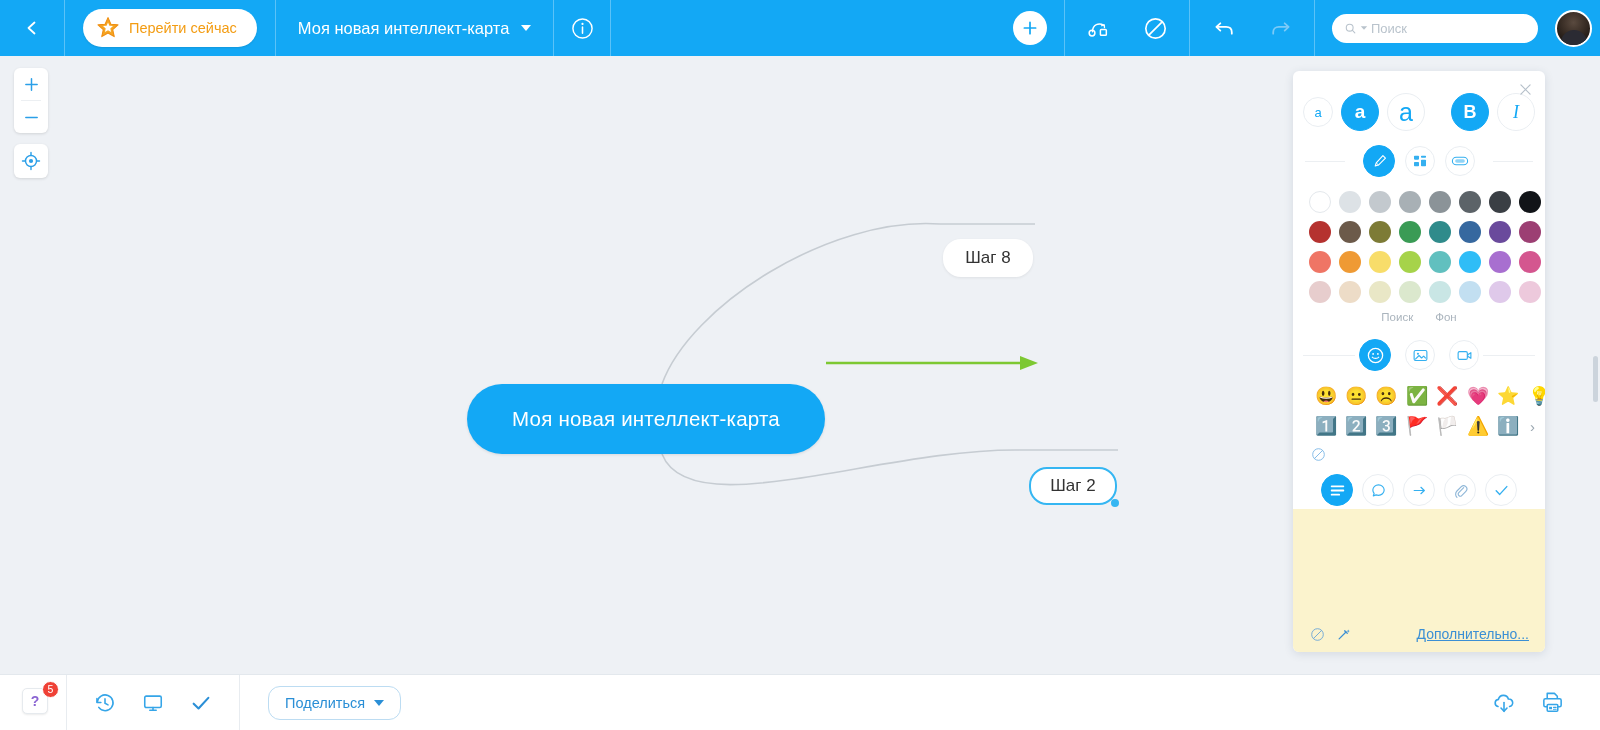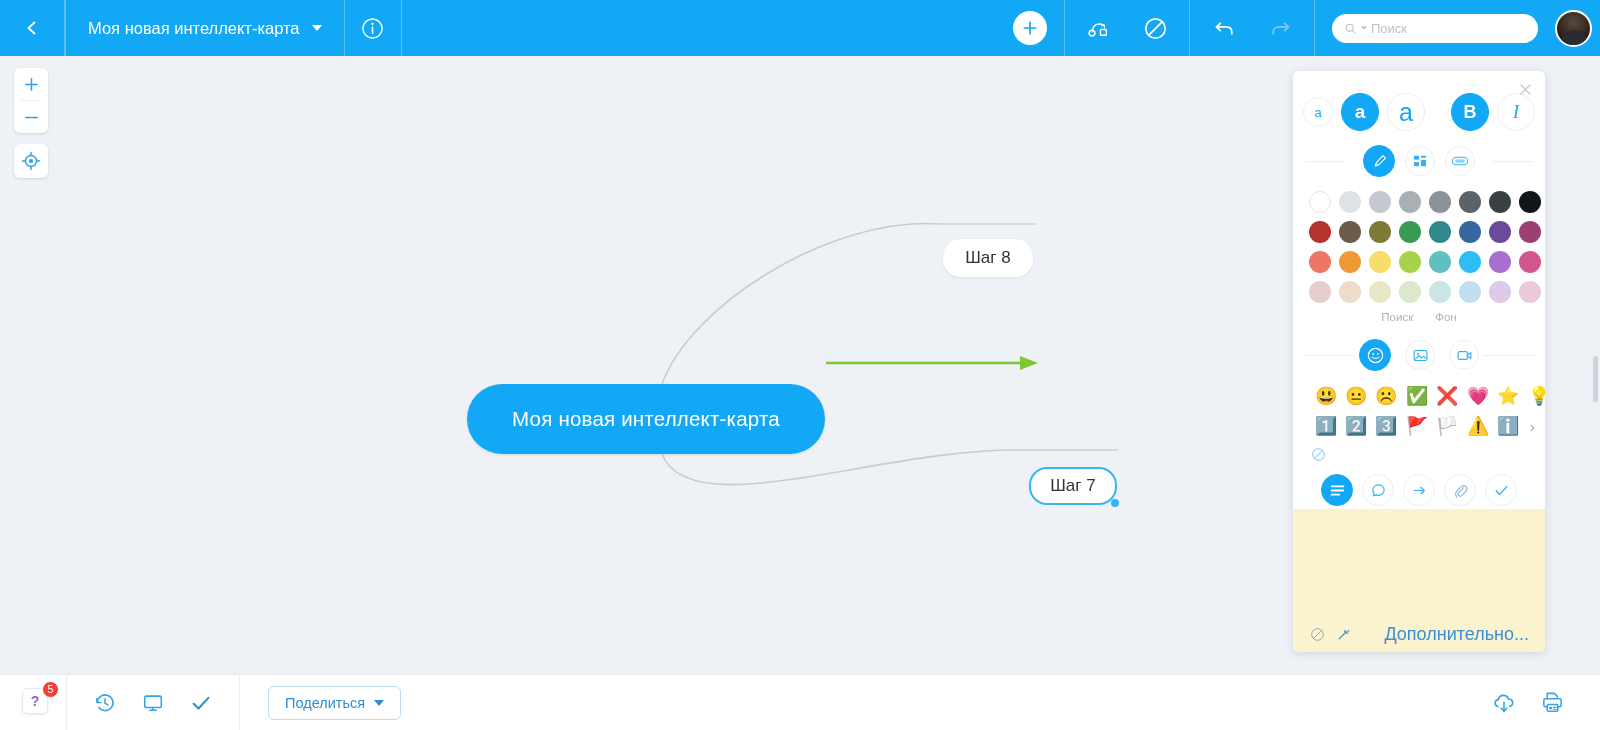--- a/index.html
+++ b/index.html
@@ -164,21 +164,21 @@
 
   .note-body {
     position: absolute; left: 0; right: 0; top: 438px; bottom: 0; background: #fbf3cd;
   }
   .note-foot {
     position: absolute; left: 0; right: 0; bottom: 0; height: 36px;
     display: flex; align-items: center; padding: 0 16px 0 17px;
   }
   .note-foot .fl { display: flex; align-items: center; gap: 11px; }
   .note-more {
-    margin-left: auto; color: #3b8fd4; font-size: 18px; cursor: pointer;
+    margin-left: auto; color: #3b8fd4; font-size: 14px; text-decoration: underline; cursor: pointer;
   }
 
   
   .page-scroll {
     position: absolute; right: 2px; top: 300px; width: 5px; height: 46px;
     background: #ccd4dc; border-radius: 3px;
   }
 
   
   .bottombar {
@@ -193,21 +193,21 @@
     border: 1px solid #e6eaee; display: flex; align-items: center; justify-content: center;
     box-shadow: 0 1px 2px rgba(0,0,0,.08);
   }
   .bb-help .q { color: #8a63d2; font-size: 14px; font-weight: 700; line-height: 1; }
   .bb-badge {
     position: absolute; right: -7px; top: -7px; min-width: 17px; height: 17px; border-radius: 9px;
     background: #ef4136; color: #fff; font-size: 10.5px; display:flex; align-items:center; justify-content:center;
     padding: 0 4px; border: 1.5px solid #fff;
   }
   .share-btn {
-    height: 34px; border: 1px solid #bcdcf2; border-radius: 6px; background: #fff;
+    height: 34px; border: 1px solid #bcdcf2; border-radius: 12px; background: #fff;
     display: flex; align-items: center; gap: 9px; padding: 0 16px; margin-left: 28px; cursor: pointer;
   }
   .share-btn span { color: #2b8fd6; font-size: 14.5px; }
   .caret-bl { width: 0; height: 0; border-left: 5px solid transparent; border-right: 5px solid transparent;
     border-top: 6px solid #2b8fd6; }
   .bb-spacer { flex: 1 1 auto; }
 </style>
 </head>
 <body>
 
@@ -216,20 +216,29 @@
   <div class="topbar">
 
     <div class="tb-back">
       <svg width="16" height="16" viewBox="0 0 16 16" fill="none">
         <path d="M10.5 2.5 L4.5 8 L10.5 13.5" stroke="#fff" stroke-width="1.8" stroke-linecap="round" stroke-linejoin="round"></path>
       </svg>
     </div>
 
     <div class="tb-sep"></div>
 
+    <div class="tb-upgrade-wrap">
+      <div class="tb-upgrade">
+        <svg class="star" viewBox="0 0 24 24">
+          <path d="M12 1.6 L14.9 8.2 L22 8.9 L16.7 13.6 L18.2 20.6 L12 17 L5.8 20.6 L7.3 13.6 L2 8.9 L9.1 8.2 Z" fill="#f6a623" stroke="#ef8f12" stroke-width="1.1" stroke-linejoin="round"></path>
+          <path d="M12 6.4 L13.4 9.8 L17 10.1 L14.3 12.5 L15.1 16.1 L12 14.3 L8.9 16.1 L9.7 12.5 L7 10.1 L10.6 9.8 Z" fill="#fff"></path>
+        </svg>
+        <span>Перейти сейчас</span>
+      </div>
+    </div>
 
     <div class="tb-sep"></div>
 
     <div class="tb-title-wrap">
       <div class="tb-title">Моя новая интеллект-карта</div>
       <div class="caret-wh"></div>
     </div>
 
     <div class="tb-sep"></div>
 
@@ -319,21 +328,21 @@
 
     <div class="node-root">
       <span>Моя новая интеллект-карта</span>
     </div>
 
     <div class="node-pill" id="node-step1">
       <span>Шаг 8</span>
     </div>
 
     <div class="node-pill" id="node-step2">
-      <span>Шаг 7</span>
+      <span>Шаг 2</span>
       <span class="sel-handle"></span>
     </div>
 
     <div class="zoom-stack">
       <div class="zoom-btn">
         <svg width="17" height="17" viewBox="0 0 24 24">
           <path d="M12 4 V20 M4 12 H20" stroke="#2b9fe8" stroke-width="2.1" stroke-linecap="round"></path>
         </svg>
       </div>
       <div class="zoom-divline"></div>

